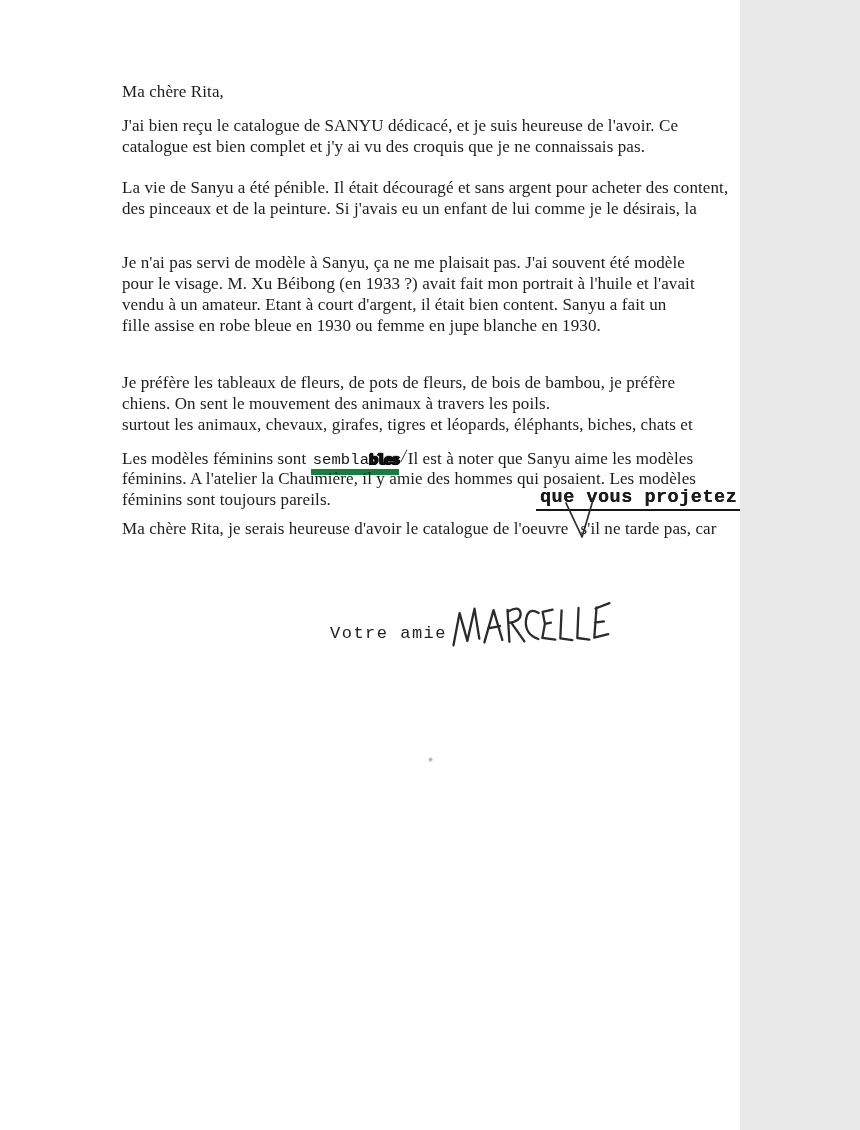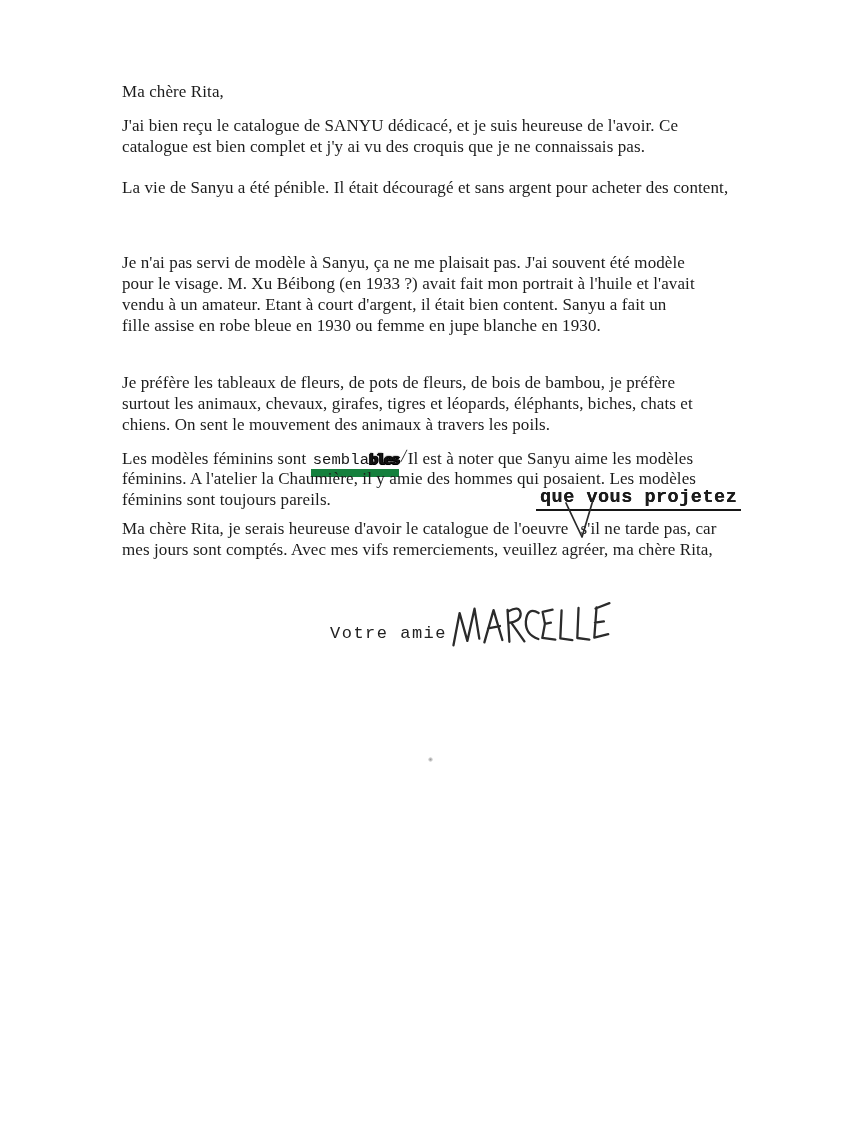--- a/index.html
+++ b/index.html
@@ -1,37 +1,37 @@
 <!DOCTYPE html>
 <html><head>
 <meta charset="utf-8">
 <style>
   html,body{margin:0;padding:0;background:#e9e9e9;}
   .page{
     position:relative;
-    width:860px;height:1130px;
+    width:740px;height:1130px;
     background:#ffffff;
     overflow:hidden;
     font-family:"Liberation Serif", serif;
     color:#1c1c1c;
   }
   .letter{
     position:absolute;left:122px;top:81px;width:660px;
     font-size:17px;line-height:21px;letter-spacing:0.1px;
   }
   .para{position:absolute;left:0;white-space:nowrap;}
   .ln{height:21px;}
   
   .mono{
     font-family:"Liberation Mono", monospace;
     color:#141414;
   }
   .typed-word{
     font-size:15.5px;
-    border-bottom:8px solid #15803d;
+    border-bottom:6px solid #15803d;
     padding:0 1px 0 2px;
   }
   .typed-word .smudge{
     font-weight:900;
     letter-spacing:-2px;
     text-shadow:0 0 1.6px #000, 1px 0 0 #000, 0 1px 0 #000, -1px 1px 0 #000;
   }
   .ov-slash{
     display:inline-block;
     transform:rotate(8deg) translateY(-2px);
@@ -80,48 +80,48 @@
       <div class="ln">Ma chère Rita,</div>
     </div>
 
     <div class="para" style="top:34px">
       <div class="ln">J'ai bien reçu le catalogue de SANYU dédicacé, et je suis heureuse de l'avoir. Ce</div>
       <div class="ln">catalogue est bien complet et j'y ai vu des croquis que je ne connaissais pas.</div>
     </div>
 
     <div class="para" style="top:96px">
       <div class="ln">La vie de Sanyu a été pénible. Il était découragé et sans argent pour acheter des content,</div>
+      <div class="ln">des pinceaux et de la peinture. Si j'avais eu un enfant de lui comme je le désirais, la</div>
     </div>
 
     <div class="para" style="top:171px">
       <div class="ln">Je n'ai pas servi de modèle à Sanyu, ça ne me plaisait pas. J'ai souvent été modèle</div>
       <div class="ln">pour le visage. M. Xu Béibong (en 1933 ?) avait fait mon portrait à l'huile et l'avait</div>
       <div class="ln">vendu à un amateur. Etant à court d'argent, il était bien content. Sanyu a fait un</div>
       <div class="ln">fille assise en robe bleue en 1930 ou femme en jupe blanche en 1930.</div>
     </div>
 
     <div class="para" style="top:291px">
       <div class="ln">Je préfère les tableaux de fleurs, de pots de fleurs, de bois de bambou, je préfère</div>
+      <div class="ln">chiens. On sent le mouvement des animaux à travers les poils.</div>
       <div class="ln">surtout les animaux, chevaux, girafes, tigres et léopards, éléphants, biches, chats et</div>
-      <div class="ln">chiens. On sent le mouvement des animaux à travers les poils.</div>
     </div>
 
     <div class="para" style="top:366px">
       <div class="ln"><span>Les modèles féminins sont </span><span class="mono typed-word"><span>sembla</span><span class="smudge">bles</span></span><span class="ov-slash">/</span><span>Il est à noter que Sanyu aime les modèles</span></div>
       <div class="ln">féminins. A l'atelier la Chaumière, il y amie des hommes qui posaient. Les modèles</div>
       <div class="ln">féminins sont toujours pareils.</div>
     </div>
 
     <div class="typed-insertion">que vous projetez</div>
 
     <div class="para" style="top:437px">
       <div class="ln"><span>Ma chère Rita, je serais heureuse d'avoir le catalogue de l'oeuvre</span><span class="caret"><svg width="34" height="42" viewBox="0 0 34 42">
               <path d="M3,4 L19,38 M30,1 L19,38" stroke="#2b2b2b" stroke-width="1.7" fill="none" stroke-linecap="round"></path>
             </svg></span><span>s'il ne tarde pas, car</span></div>
-      <div class="ln">mes jours sont comptés. Avec mes vifs remerciements, veuillez agréer, ma chère Rita,</div>
     </div>
 
     <div class="closing-typed">Votre amie</div>
 
     <div class="signature">
       <svg width="178" height="54" viewBox="0 0 178 54" role="img" aria-label="MARCELLE">
         <g stroke="#2b2b2b" stroke-width="2.3" fill="none" stroke-linecap="round" stroke-linejoin="round">
 
           <path d="M3,46 L10,14 L17,42 L25,10 L29,40"></path>
 

